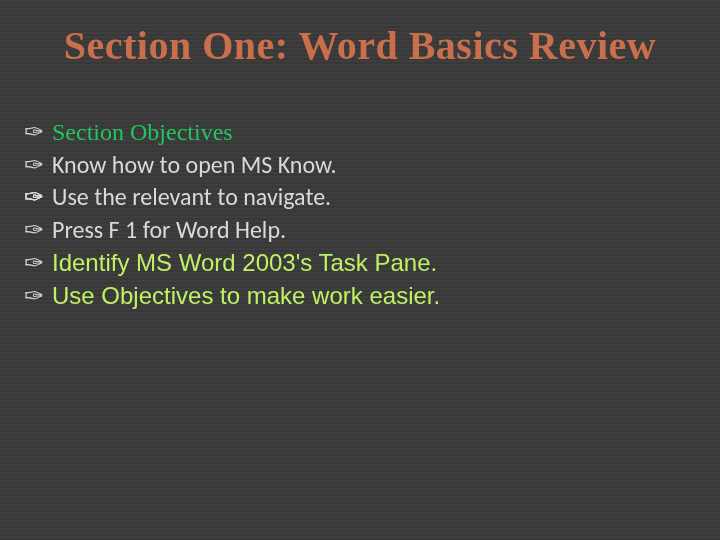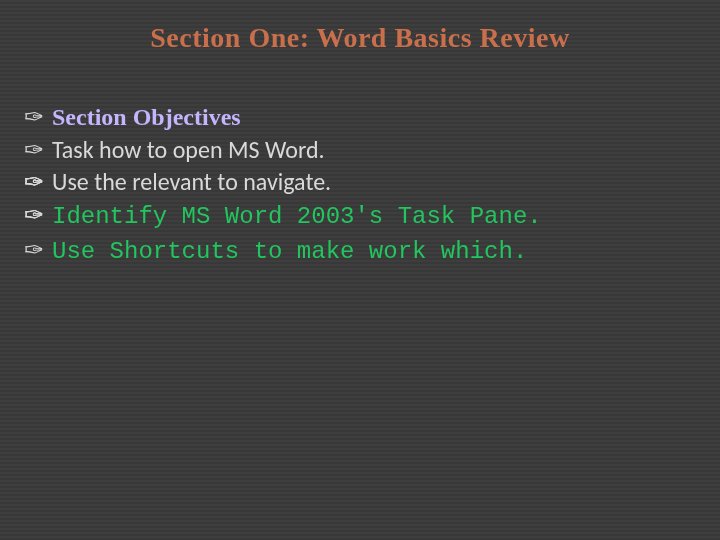--- a/index.html
+++ b/index.html
@@ -21,21 +21,21 @@
       #383838 4px
     );
   }
   .content {
     position: relative;
     padding: 22px 22px 22px 22px;
   }
   .title {
     font-family: "Times New Roman", Georgia, serif;
     font-weight: bold;
-    font-size: 28px;
+    font-size: 40px;
     color: #c96f4b;
     text-align: center;
     margin-bottom: 48px;
     letter-spacing: 0.5px;
   }
   .list {
     list-style: none;
     color: #d9d9d9;
   }
   .list li {
@@ -48,60 +48,61 @@
   .list li .bullet {
     position: absolute;
     left: 2px;
     top: 0;
     font-size: 24px;
     color: #d9d9d9;
     font-family: "Segoe UI", Arial, sans-serif;
   }
   .obj-heading {
     font-family: "Times New Roman", Georgia, serif;
-    font-weight: bold;
-    color: #c4b5fd;
+    font-weight: normal;
+    color: #22c55e;
   }
   .item-serif {
-    font-family: Liberation Mono, monospace;
-    color: #22c55e;
+    font-family: Liberation Sans, sans-serif;
+    color: #bef264;
   }
 </style>
 </head>
 <body>
 
 <div class="stripes"></div>
 
 <div class="content">
   <h1 class="title">Section One: Word Basics Review</h1>
 
   <ul class="list">
     <li>
       <span class="bullet">✑</span>
       <span class="obj-heading">Section Objectives</span>
     </li>
     <li>
       <span class="bullet">✑</span>
-      <span>Task how to open MS Word.</span>
+      <span>Know how to open MS Know.</span>
     </li>
     <li>
       <span class="bullet">✑</span>
     </li>
     <li>
       <span class="bullet">✑</span>
     </li>
     <li>
       <span class="bullet">✑</span>
       <span>Use the relevant to navigate.</span>
     </li>
     <li>
       <span class="bullet">✑</span>
+      <span>Press F 1 for Word Help.</span>
     </li>
     <li>
       <span class="bullet">✑</span>
       <span class="item-serif">Identify MS Word 2003's Task Pane.</span>
     </li>
     <li>
       <span class="bullet">✑</span>
-      <span class="item-serif">Use Shortcuts to make work which.</span>
+      <span class="item-serif">Use Objectives to make work easier.</span>
     </li>
   </ul>
 </div>
 
 </body></html>

